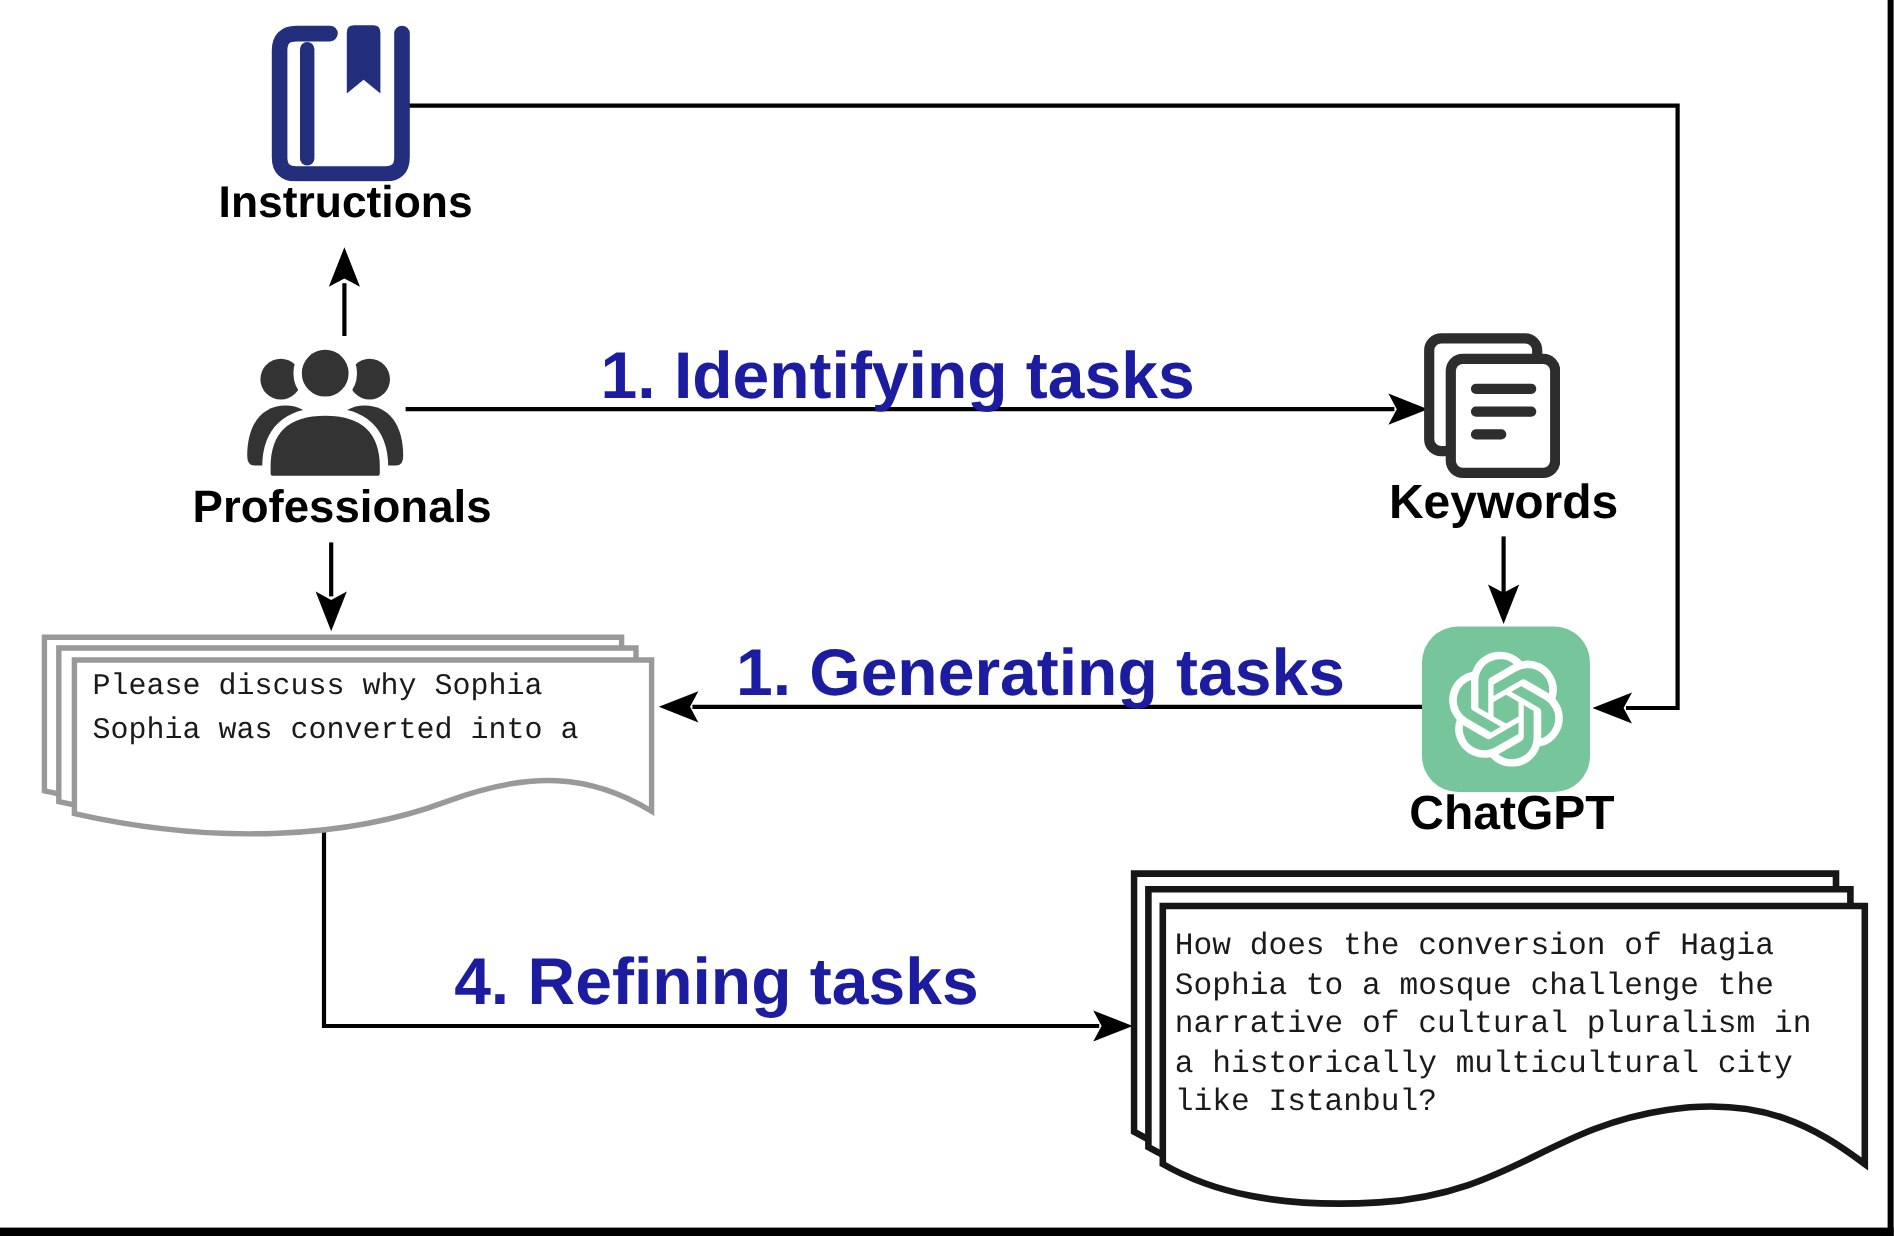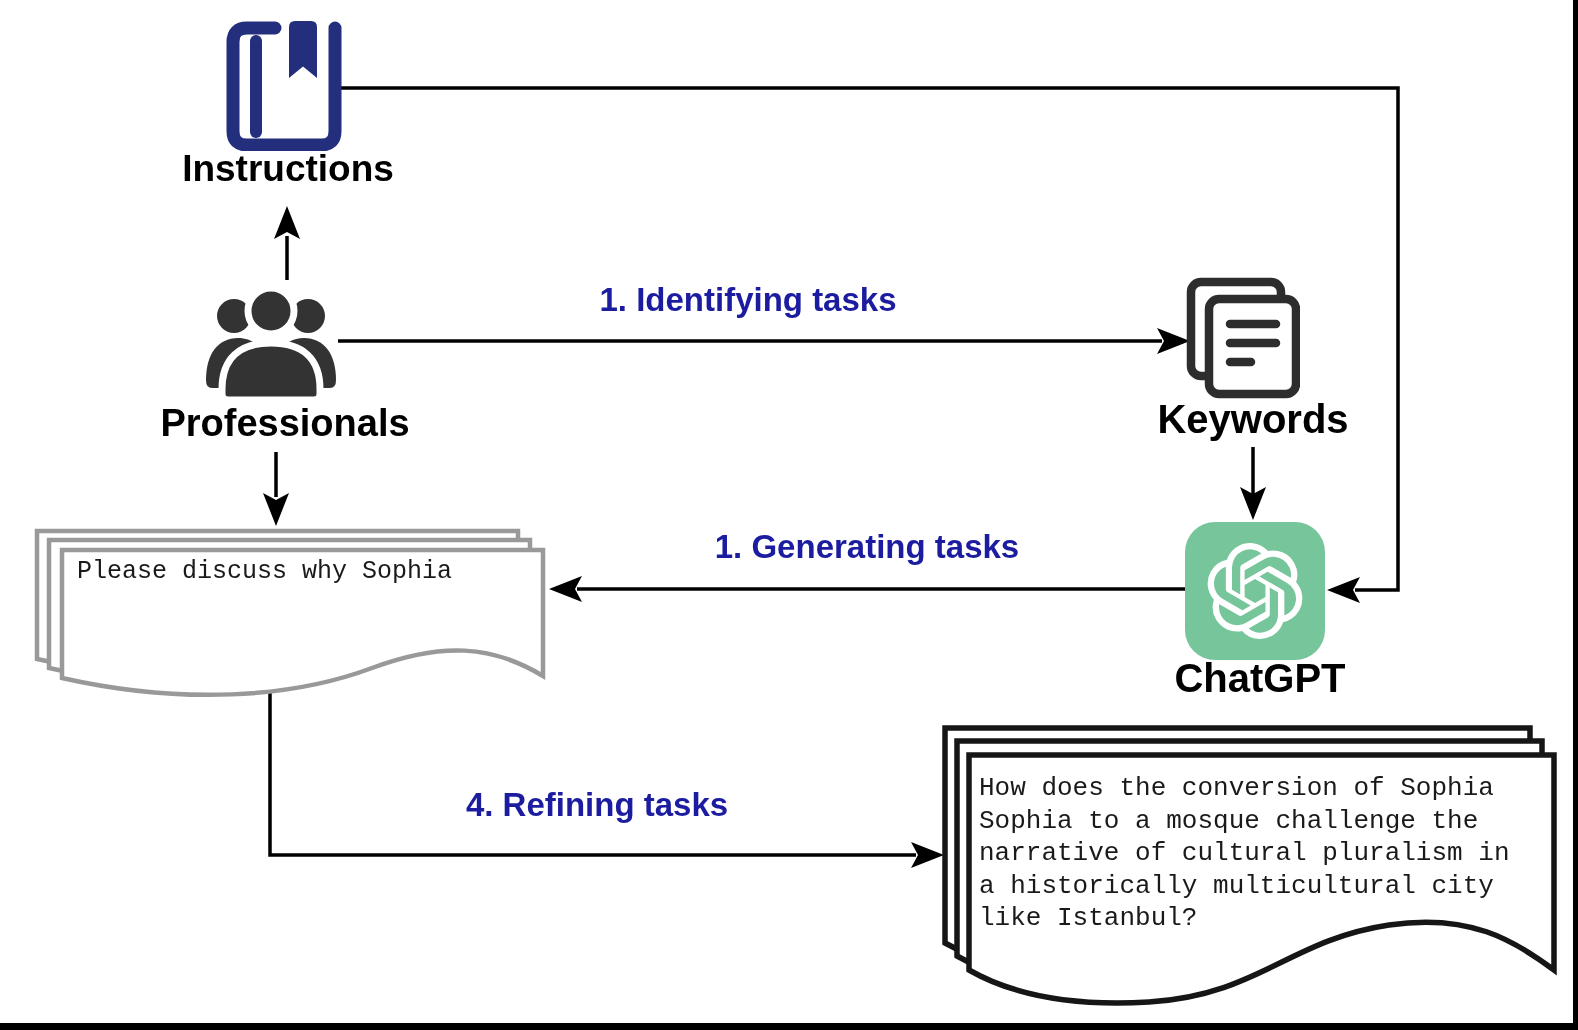--- a/index.html
+++ b/index.html
@@ -15,21 +15,21 @@
   #connectors path{stroke:#000;stroke-width:3.5;fill:none;}
   #connectors polygon{fill:#000;stroke:none;}
   
   .node-label{color:#000;font-weight:bold;text-align:left;z-index:6;white-space:nowrap;
               transform:translateX(-50%);}
   .lbl-instructions{left:288px;top:148px;font-size:37px;}
   .lbl-professionals{left:285px;top:402px;font-size:38px;}
   .lbl-keywords{left:1253px;top:397px;font-size:40px;}
   .lbl-chatgpt{left:1260px;top:656px;font-size:40px;}
   
-  .step-label{color:#1c1ca0;font-weight:bold;font-size:33px;text-align:left;z-index:6;
+  .step-label{color:#1c1ca0;font-weight:bold;font-size:55px;text-align:left;z-index:6;
               white-space:nowrap;transform:translateX(-50%);}
   .step-1{left:748px;top:281px;}
   .step-2{left:867px;top:528px;}
   .step-3{left:597px;top:786px;}
   
   .icon-layer{z-index:4;}
   .chatgpt-tile{left:1185px;top:522px;width:140px;height:138px;background:#77c69b;
                 border-radius:30px;display:flex;align-items:center;justify-content:center;}
   
   .doc-layer{z-index:3;}
@@ -100,31 +100,32 @@
 
 <svg class="abs doc-layer" style="left:33px;top:526px;" width="520" height="182" viewBox="0 0 520 182">
   <g fill="#ffffff" stroke="#999999" stroke-width="4.5">
     <path transform="translate(4,5)" d="M0 0 H481 V126 C430 95, 380 92, 310 118 C230 148, 120 155, 0 128 Z"></path>
     <path transform="translate(16,14)" d="M0 0 H481 V126 C430 95, 380 92, 310 118 C230 148, 120 155, 0 128 Z"></path>
     <path transform="translate(29,24)" d="M0 0 H481 V126 C430 95, 380 92, 310 118 C230 148, 120 155, 0 128 Z"></path>
   </g>
 </svg>
 <div class="abs doc-text draft-text">
   <div class="doc-line">Please discuss why Sophia</div>
+  <div class="doc-line">Sophia was converted into a</div>
 </div>
 
 <svg class="abs doc-layer" style="left:942px;top:725px;" width="625" height="290" viewBox="0 0 625 290">
   <g fill="#ffffff" stroke="#161616" stroke-width="5.5">
     <path transform="translate(3,3)" d="M0 0 H585 V215 C545 185, 500 158, 420 170 C320 185, 290 240, 180 247 C95 252, 40 238, 0 215 Z"></path>
     <path transform="translate(15,16)" d="M0 0 H585 V215 C545 185, 500 158, 420 170 C320 185, 290 240, 180 247 C95 252, 40 238, 0 215 Z"></path>
     <path transform="translate(27,30)" d="M0 0 H585 V215 C545 185, 500 158, 420 170 C320 185, 290 240, 180 247 C95 252, 40 238, 0 215 Z"></path>
   </g>
 </svg>
 <div class="abs doc-text refined-text">
-  <div class="doc-line">How does the conversion of Sophia</div>
+  <div class="doc-line">How does the conversion of Hagia</div>
   <div class="doc-line">Sophia to a mosque challenge the</div>
   <div class="doc-line">narrative of cultural pluralism in</div>
   <div class="doc-line">a historically multicultural city</div>
   <div class="doc-line">like Istanbul?</div>
 </div>
 
 <div class="abs node-label lbl-instructions">Instructions</div>
 <div class="abs node-label lbl-professionals">Professionals</div>
 <div class="abs node-label lbl-keywords">Keywords</div>
 <div class="abs node-label lbl-chatgpt">ChatGPT</div>

